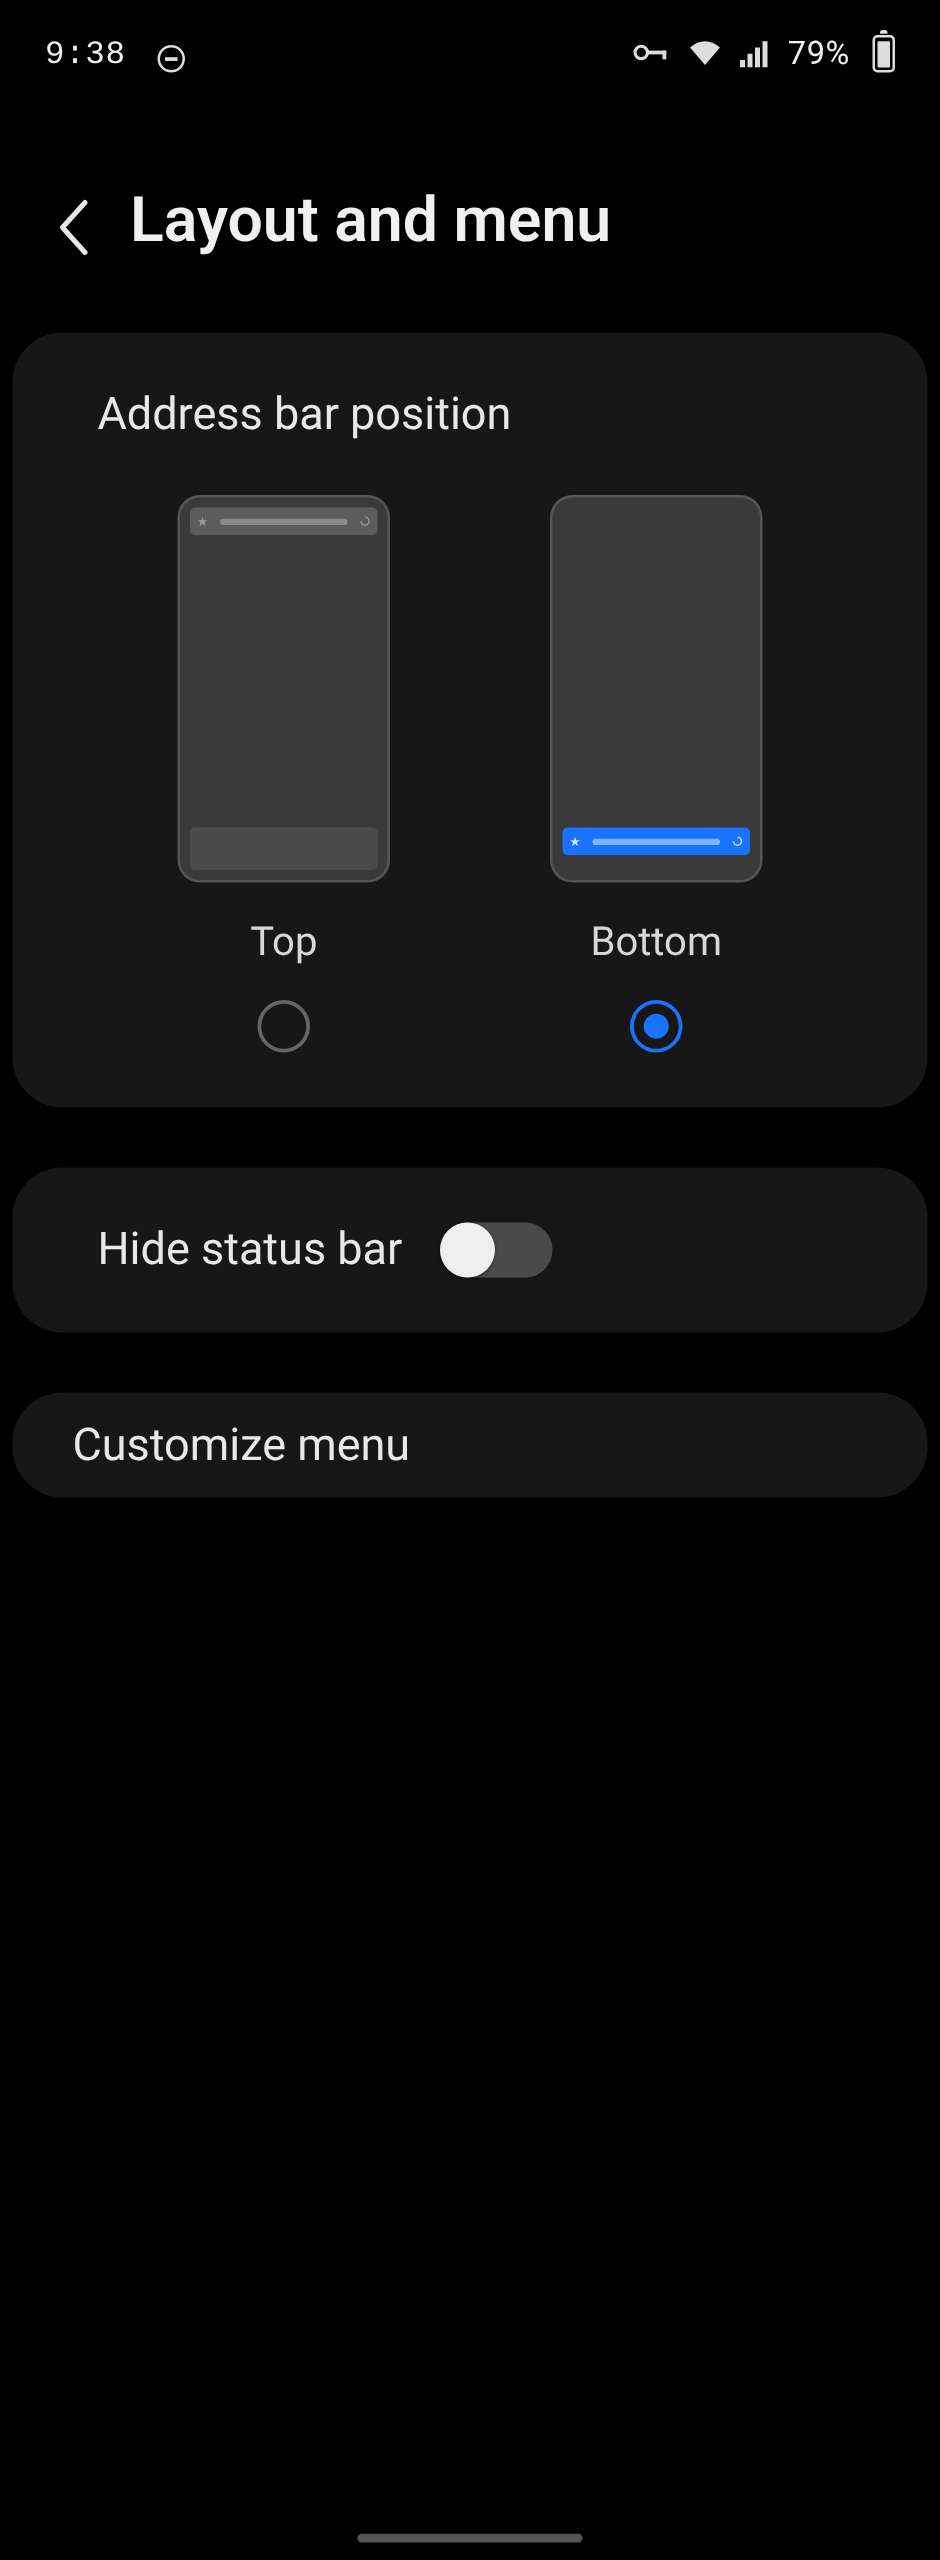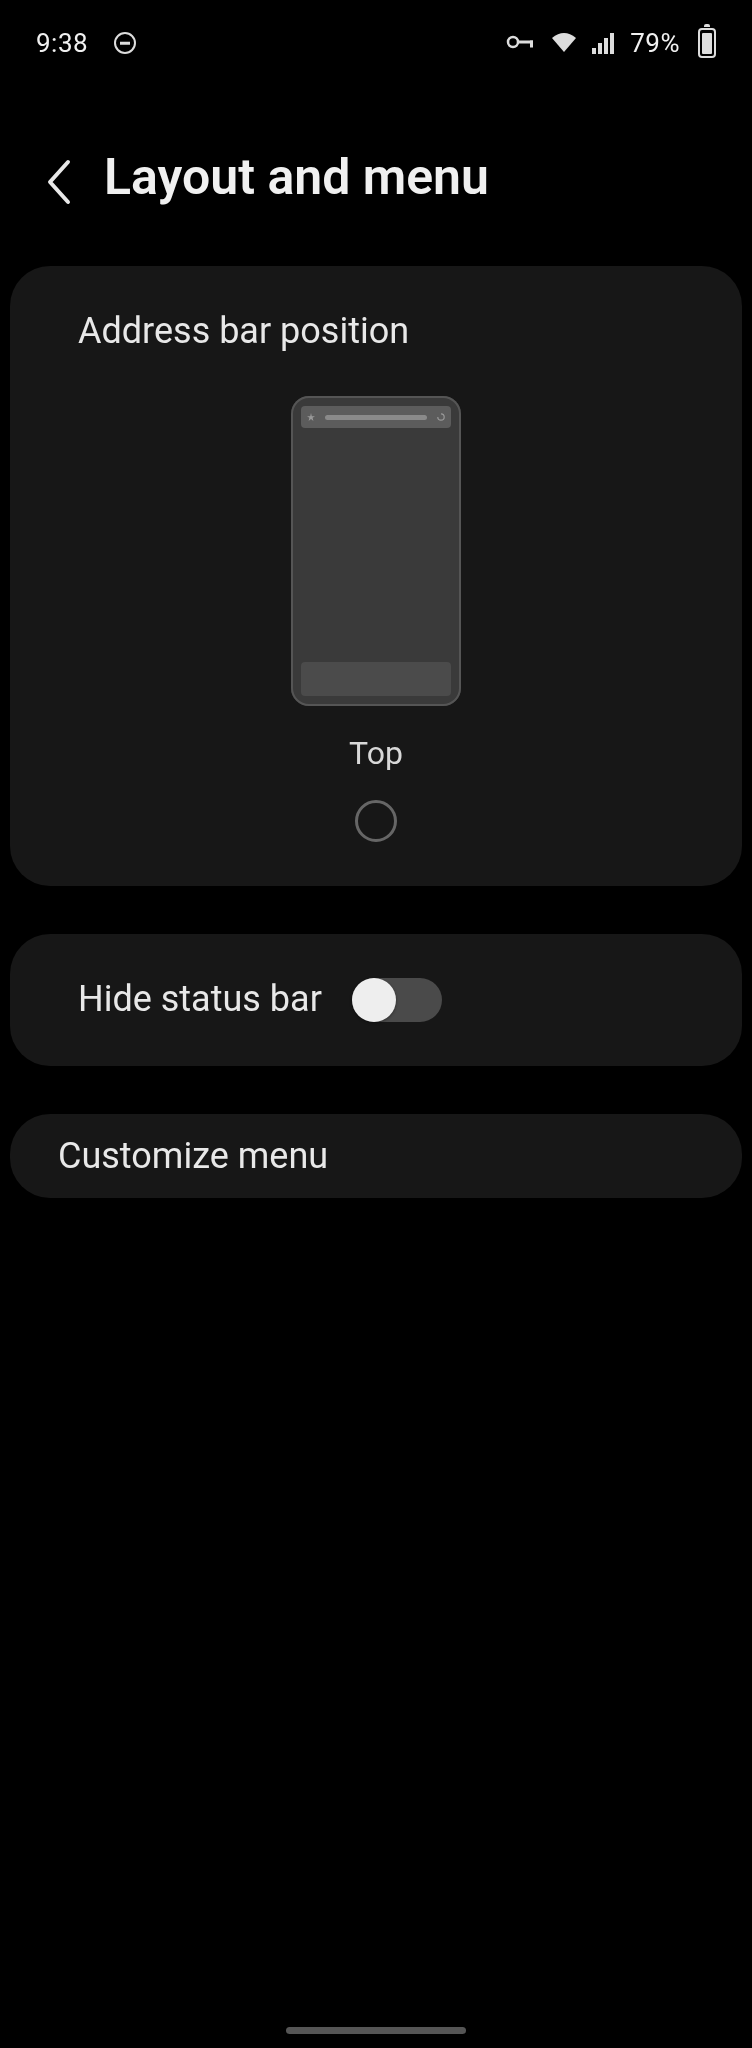--- a/index.html
+++ b/index.html
@@ -15,21 +15,21 @@
 
   
   .status-bar {
     display: flex;
     justify-content: space-between;
     align-items: center;
     padding: 28px 36px 0 36px;
     font-size: 26px;
     letter-spacing: .5px;
   }
-  .status-left { display: flex; align-items: center; gap: 26px; }
+  .status-left { display: flex; align-items: flex-end; gap: 26px; font-family: Liberation Mono, monospace; }
   .status-right { display: flex; align-items: center; gap: 14px; }
   .dnd-icon {
     width: 22px; height: 22px; border: 2.5px solid #ddd; border-radius: 50%;
     position: relative;
   }
   .dnd-icon::after {
     content: ""; position: absolute; left: 4px; right: 4px; top: 50%;
     height: 2.5px; background: #ddd; transform: translateY(-50%);
   }
   .vpn-icon { font-size: 20px; letter-spacing: -4px; }
@@ -187,20 +187,35 @@
           <svg class="dot" viewBox="0 0 10 10">
               <path d="M5 1 A4 4 0 1 1 1 5" fill="none" stroke="#999" stroke-width="1.5"></path>
             </svg>
         </div>
         <div class="navstrip"></div>
       </div>
       <div class="abp-label">Top</div>
       <div class="radio"></div>
     </div>
 
+    <div class="abp-option">
+      <div class="phone-mock bottom">
+        <div class="bar">
+          <svg class="dot" viewBox="0 0 10 10">
+              <polygon points="5,0 6,4 10,4 7,6 8,10 5,7.5 2,10 3,6 0,4 4,4" fill="#cde3ff"></polygon>
+            </svg>
+          <div class="line"></div>
+          <svg class="dot" viewBox="0 0 10 10">
+              <path d="M5 1 A4 4 0 1 1 1 5" fill="none" stroke="#cde3ff" stroke-width="1.5"></path>
+            </svg>
+        </div>
+      </div>
+      <div class="abp-label">Bottom</div>
+      <div class="radio selected"></div>
+    </div>
 
   </div>
 </div>
 
 <div class="card hsb-card">
   <div class="card-title">Hide status bar</div>
   <div class="toggle-row">
     <div class="switch">
       <div class="thumb"></div>
     </div>

